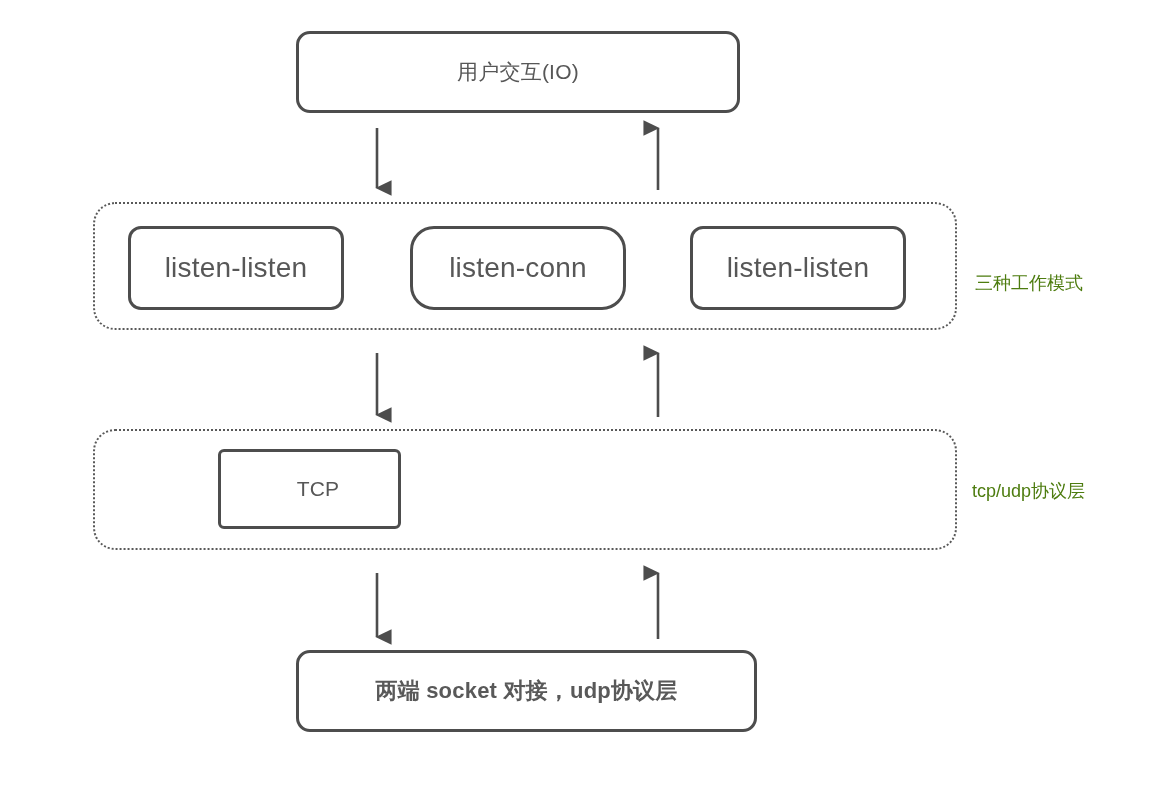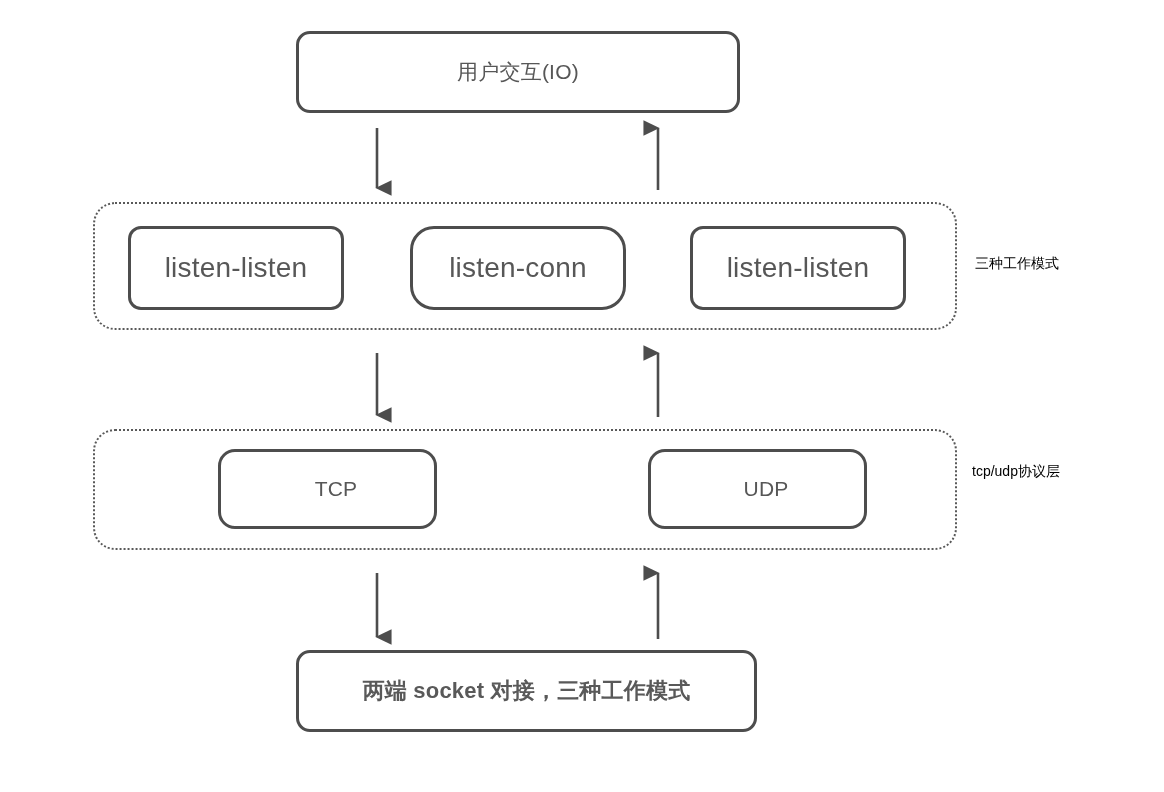--- a/index.html
+++ b/index.html
@@ -50,24 +50,24 @@
     width: 216px;
     height: 84px;
     font-size: 28px;
     border-radius: 13px;
   }
   .node-mode.m1 { left: 128px; top: 226px; }
   .node-mode.m2 { left: 410px; top: 226px; border-radius: 24px; }
   .node-mode.m3 { left: 690px; top: 226px; }
 
   .node-proto {
-    width: 219px;
+    width: 183px;
     height: 80px;
     font-size: 21px;
-    border-radius: 17px;
+    border-radius: 6px;
     padding-left: 17px;
   }
   .node-proto.p1 { left: 218px; top: 449px; }
   .node-proto.p2 { left: 648px; top: 449px; }
 
   .node-socket {
     left: 296px;
     top: 650px;
     width: 461px;
     height: 82px;
@@ -93,23 +93,24 @@
   .group-proto {
     left: 93px;
     top: 429px;
     width: 864px;
     height: 121px;
   }
 
   
   .side-label {
     position: absolute;
-    font-size: 14px;
-    color: #000000;
+    font-size: 18px;
+    color: #4d7c0f;
     white-space: nowrap;
+    margin-top: 16px;
   }
   .label-modes { left: 975px; top: 255px; }
   .label-proto { left: 972px; top: 463px; }
 
   
   svg.arrows {
     position: absolute;
     left: 0;
     top: 0;
     width: 1164px;
@@ -170,23 +171,20 @@
     <span>listen-listen</span>
   </div>
 
   <div class="side-label label-modes">三种工作模式</div>
 
   <div class="group group-proto"></div>
 
   <div class="node node-proto p1">
     <span>TCP</span>
   </div>
-  <div class="node node-proto p2">
-    <span>UDP</span>
-  </div>
 
   <div class="side-label label-proto">tcp/udp协议层</div>
 
   <div class="node node-socket">
-    <span>两端 socket 对接，三种工作模式</span>
+    <span>两端 socket 对接，udp协议层</span>
   </div>
 
 </div>
 
 </body></html>

